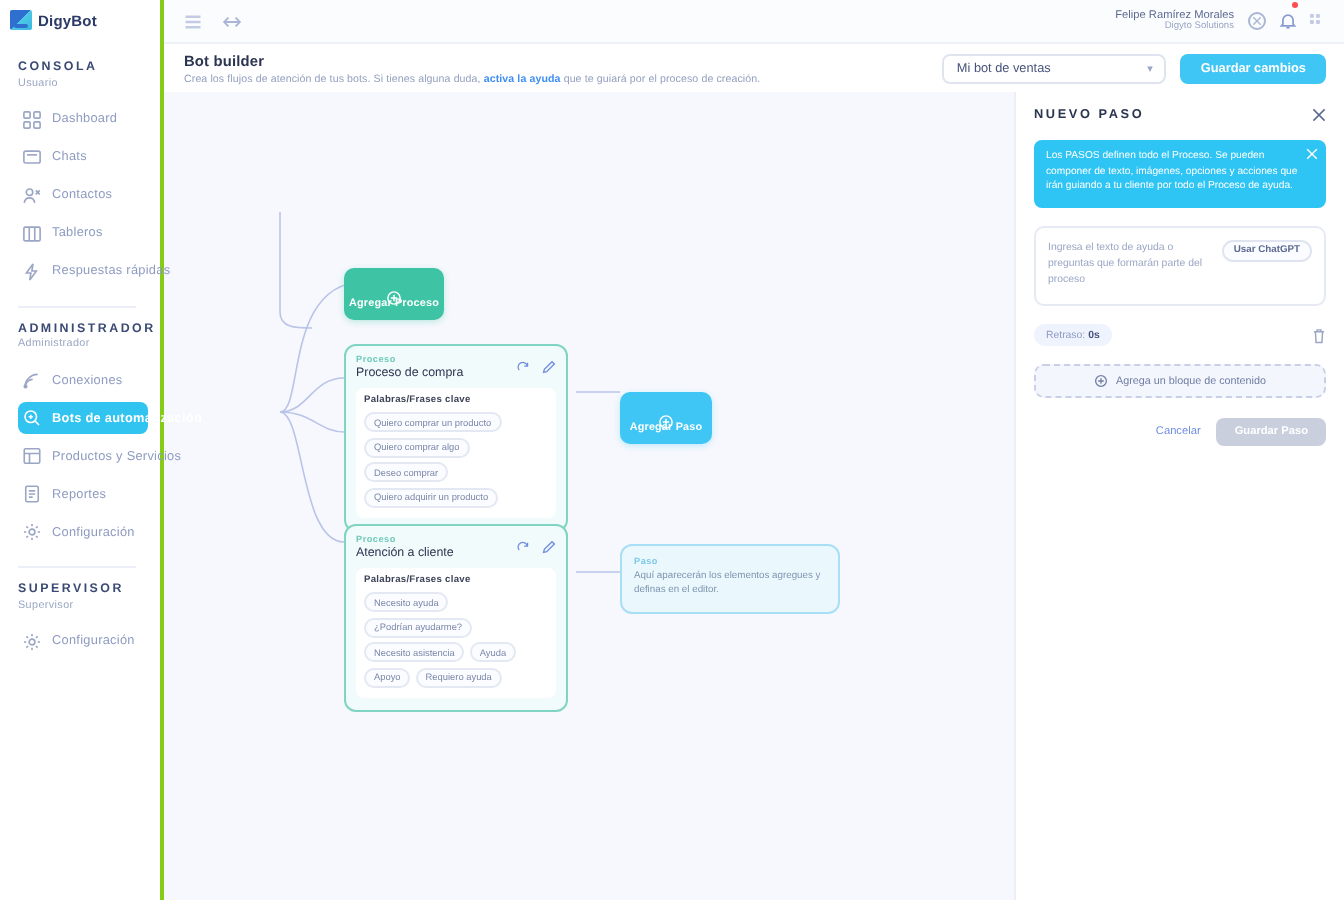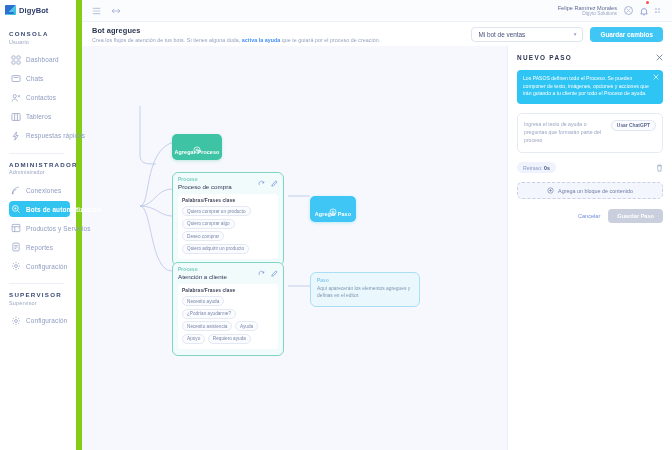--- a/index.html
+++ b/index.html
@@ -10,21 +10,21 @@
     background: #ffffff;
     color: #3c4257;
   }
   .app { position: relative; width: 672px; height: 450px; }
 
   
   .sidebar {
     position: absolute; left: 0; top: 0;
     width: 82px; height: 450px;
     background: #ffffff;
-    border-right: 6px solid #84cc16;
+    border-right: 2px solid #84cc16;
     z-index: 30;
   }
   .brand { display: flex; align-items: center; gap: 3px; padding: 5px 6px 8px 5px; }
   .brand-mark {
     width: 11px; height: 10px; border-radius: 1px;
     background: linear-gradient(135deg, #2f6fd0 0%, #2f6fd0 48%, #4fc8e8 49%, #35b9de 100%);
     position: relative; flex: none;
   }
   .brand-mark:after {
     content:""; position:absolute; left:1.5px; bottom:1.5px; width:7px; height:2px;
@@ -411,21 +411,21 @@
             <rect x="3.8" y="0" width="2.4" height="2.4" rx=".6"></rect>
           <rect x="0" y="3.8" width="2.4" height="2.4" rx=".6"></rect>
             <rect x="3.8" y="3.8" width="2.4" height="2.4" rx=".6"></rect>
         </svg>
       </span>
     </div>
   </div>
 
   <div class="pagehead">
     <div class="ph-inner">
-      <div class="ph-title">Bot agregues</div>
+      <div class="ph-title">Bot builder</div>
       <div class="ph-sub">
         <span>Crea los flujos de atención de tus bots. Si tienes alguna duda, </span><a href="#">activa la ayuda</a><span> que te guiará por el proceso de creación.</span>
       </div>
     </div>
     <div class="ph-right">
       <div class="bot-select">
         <span>Mi bot de ventas</span>
         <span class="caret">▾</span>
       </div>
       <div class="save-btn">

